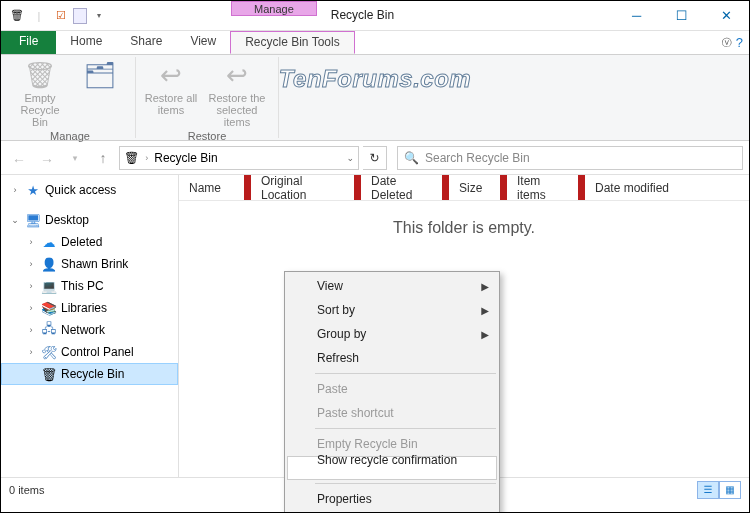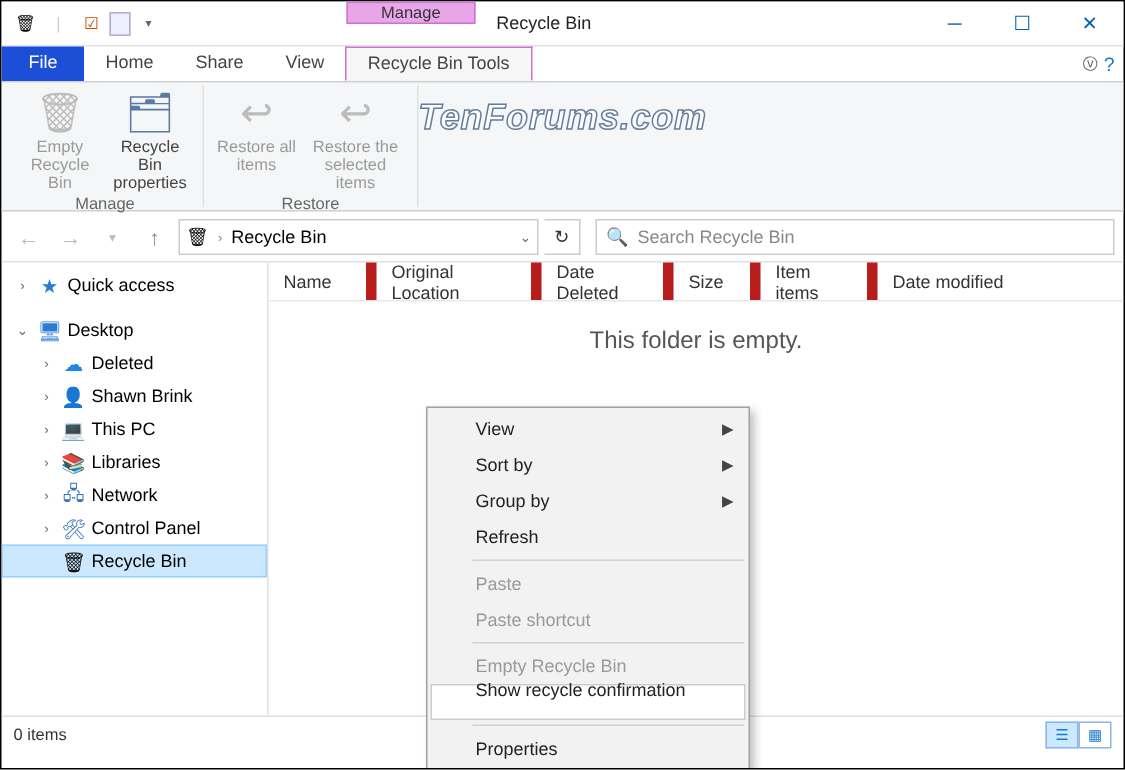--- a/index.html
+++ b/index.html
@@ -10,21 +10,21 @@
   .title-tabblock { display:flex; flex-direction:column; align-items:center; }
   .ctx-tab-hdr { background:#e8a6e8; color:#333; font-size:11px; padding:0 22px; height:15px; line-height:15px; border:1px solid #d070d0; }
   .title-text { font-size:12px; color:#222; padding:7px 14px 0 14px; }
   .win-controls { margin-left:auto; display:flex; }
   .win-btn { width:45px; height:29px; display:flex; align-items:center; justify-content:center; color:#0066aa; font-size:13px; }
   .win-btn.min::before{content:"─";}
   .win-btn.max::before{content:"☐";}
   .win-btn.close::before{content:"✕";}
 
   .tabs { height:24px; display:flex; align-items:stretch; border-bottom:1px solid #d0d0d0; font-size:12px; position:relative; }
-  .file-tab { background:#1d4ed8; color:#fff; padding:3px 18px; }
+  .file-tab { background:#15803d; color:#fff; padding:3px 18px; }
   .tab { padding:3px 14px; color:#444; }
   .tab.ctx { border:1px solid #d070d0; border-bottom:1px solid #f3f3f3; background:#f7f7f7; }
   .help-area { margin-left:auto; display:flex; align-items:center; padding-right:6px; color:#1979ca; font-size:13px; gap:4px;}
   .help-area .chev { font-size:10px; color:#555;}
 
   .ribbon { height:86px; background:#f5f6f7; border-bottom:1px solid #d0d0d0; display:flex; padding:2px 4px; font-size:11px; color:#444; }
   .rgroup { display:flex; flex-direction:column; align-items:center; padding:0 6px; border-right:1px solid #e0e0e0; }
   .rgroup-items { display:flex; gap:2px; flex:1; align-items:flex-start; }
   .rgroup-label { font-size:11px; color:#666; padding:1px 0; }
   .rbtn-big { width:58px; text-align:center; padding:1px 2px; }
@@ -105,21 +105,20 @@
 
 <div class="ribbon">
   <div class="rgroup">
     <div class="rgroup-items">
       <div class="rbtn-big disabled">
         <div class="icon">🗑</div>
         <div class="lbl">Empty Recycle Bin</div>
       </div>
       <div class="rbtn-big">
         <div class="icon">🗂</div>
-        <div class="lbl">Recycle Bin properties</div>
       </div>
     </div>
     <div class="rgroup-label">Manage</div>
   </div>
   <div class="rgroup">
     <div class="rgroup-items">
       <div class="rbtn-big disabled">
         <div class="icon">↩</div>
         <div class="lbl">Restore all items</div>
       </div>

